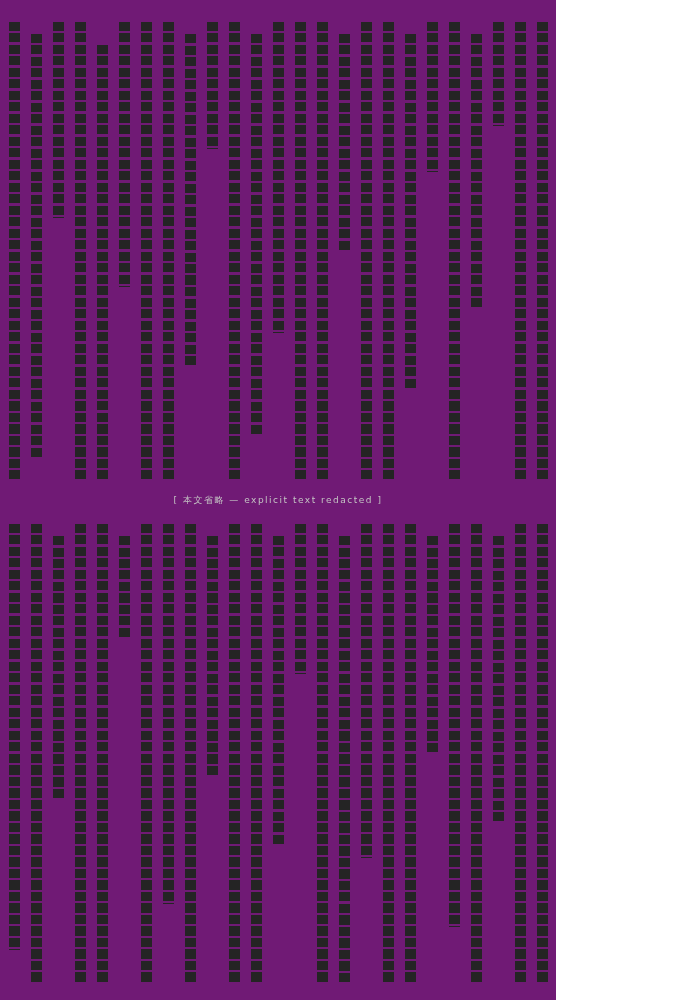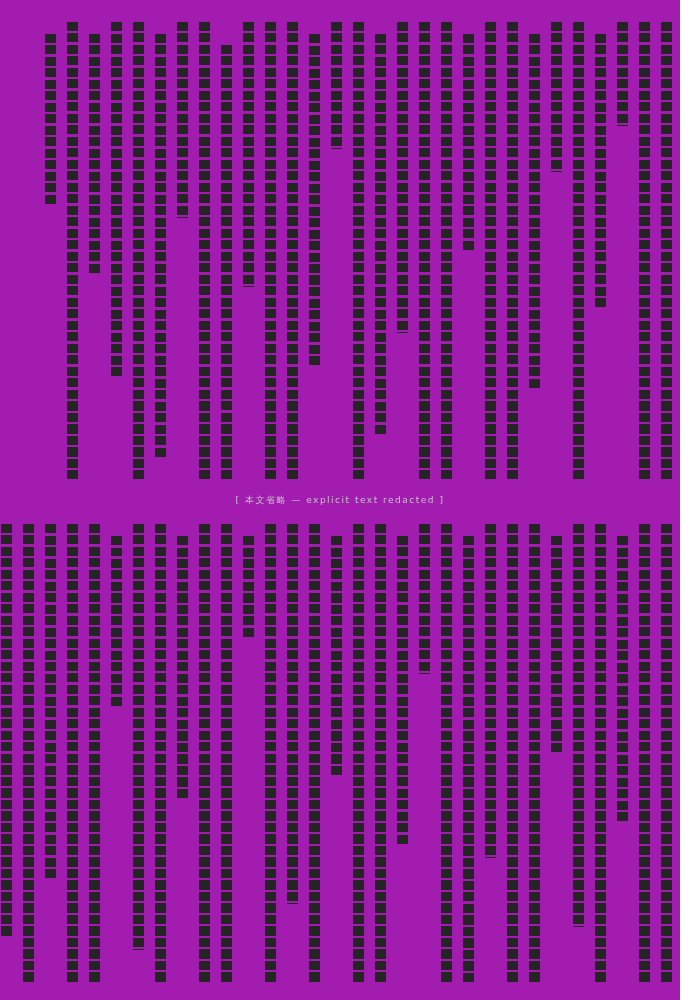--- a/index.html
+++ b/index.html
@@ -2,23 +2,23 @@
 <html><head>
 <meta charset="utf-8">
 <style>
   html, body {
     margin: 0;
     padding: 0;
     background: #ffffff;
   }
   .page {
     position: relative;
-    width: 680px;
+    width: 556px;
     height: 1000px;
-    background: #a21caf;
+    background: #701a75;
     overflow: hidden;
     font-family: "DejaVu Sans", sans-serif;
   }
   
   .text-block {
     position: absolute;
     right: 8px;
     height: 468px;
     display: flex;
     flex-direction: row-reverse;   

